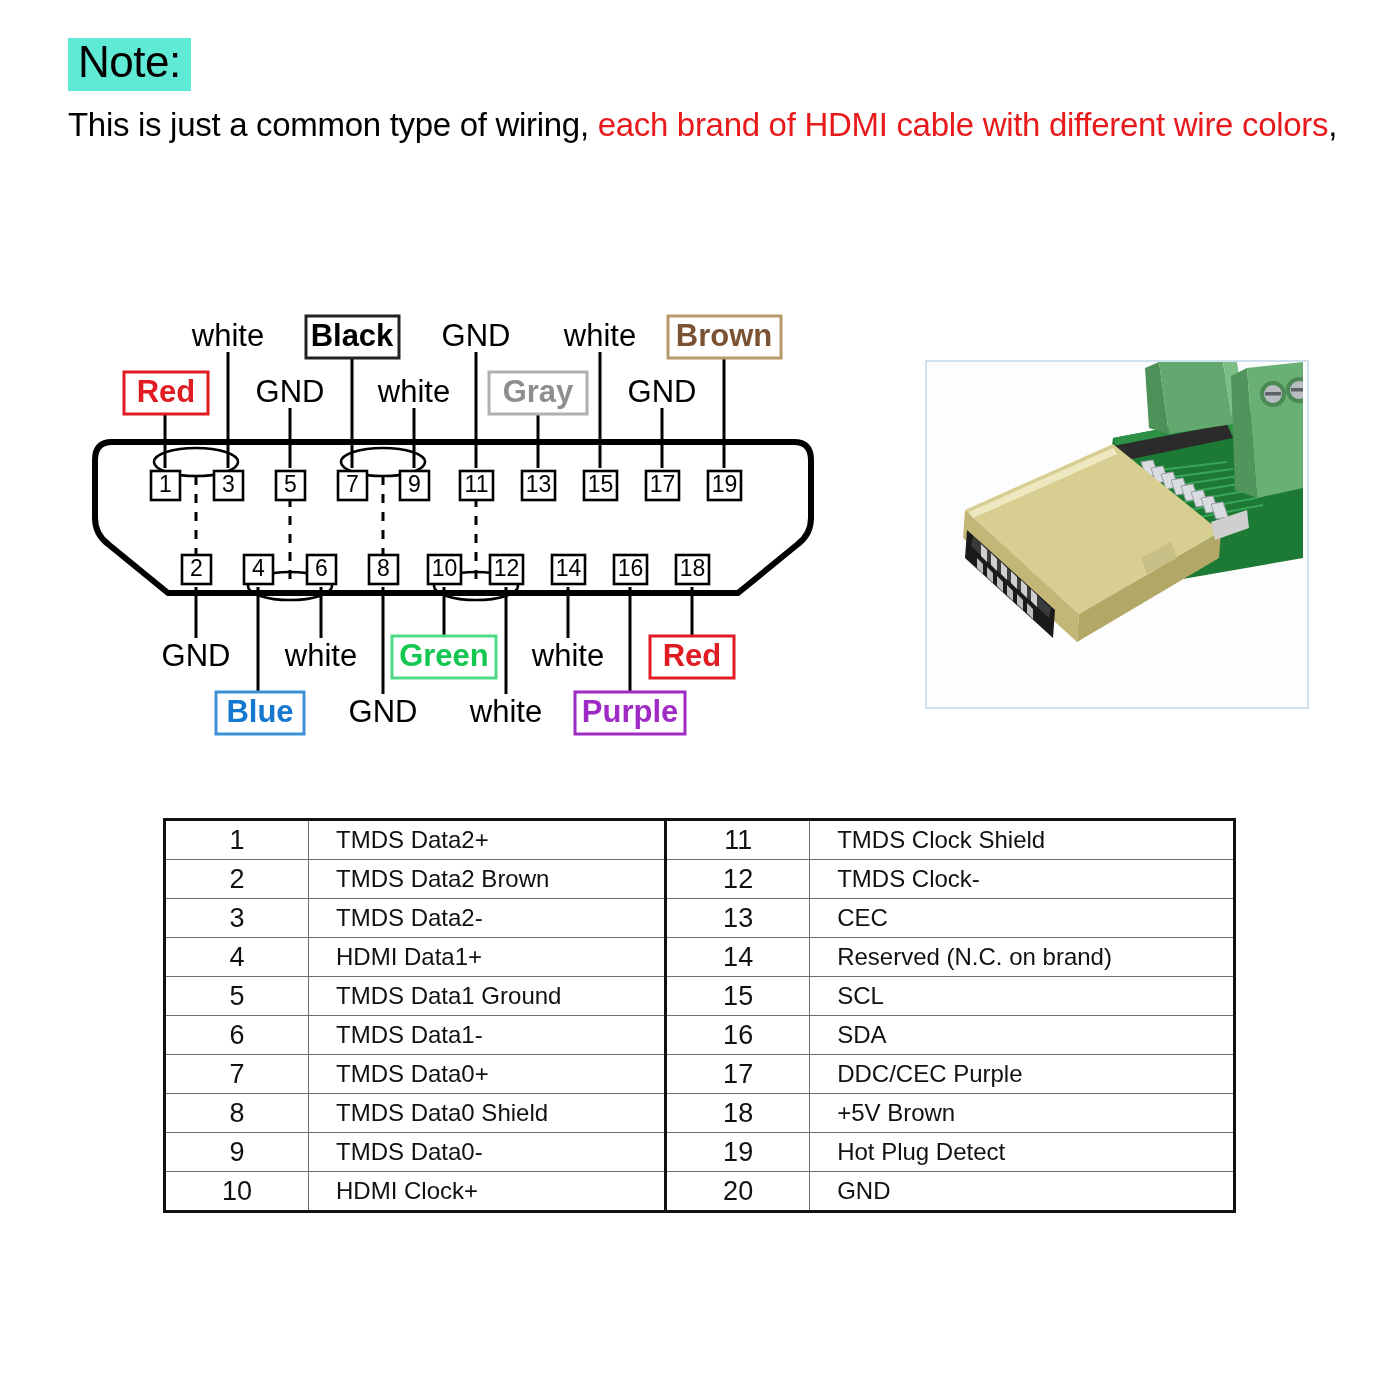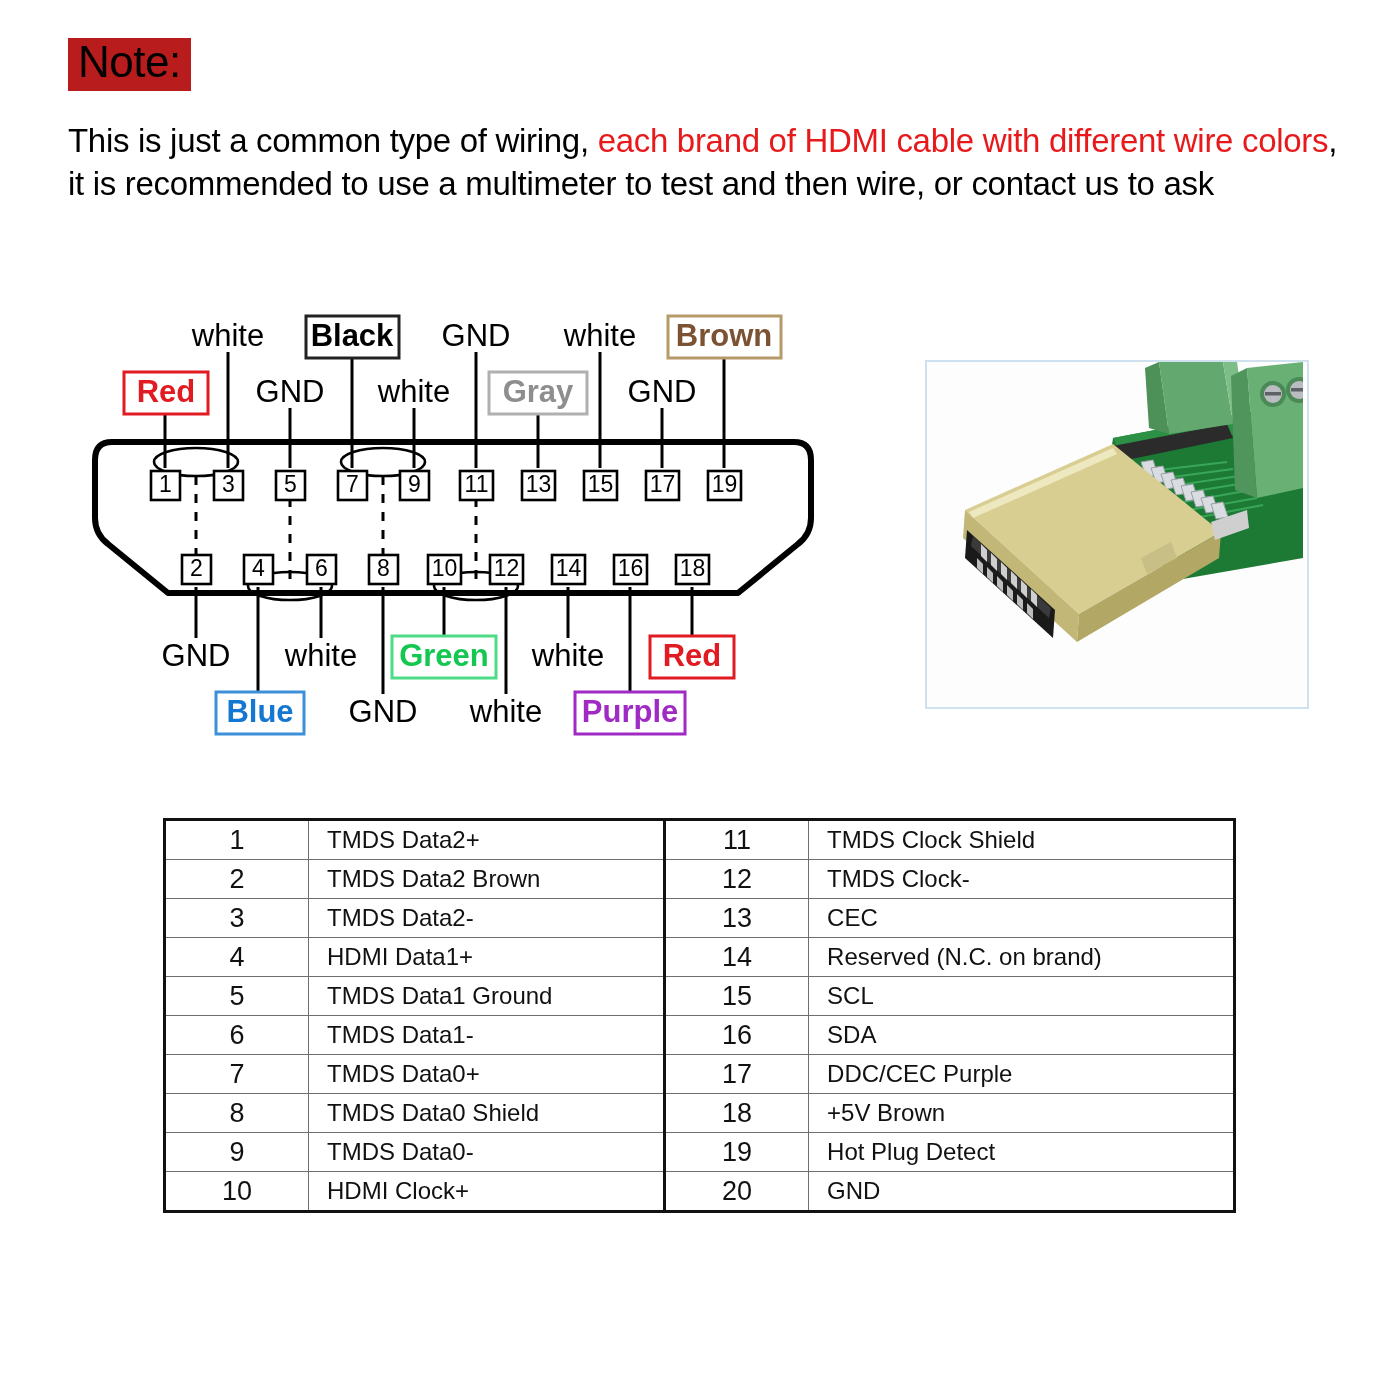--- a/index.html
+++ b/index.html
@@ -9,29 +9,29 @@
     font-family:"Liberation Sans", sans-serif;
     color:#000;
     position:relative;
     overflow:hidden;
   }
 
   
   #note-block{position:absolute;left:68px;top:38px;width:1300px;}
   #note-title{
     display:inline-block;
-    background:#b91c1c;
+    background:#5eead4;
     color:#000;
     font-size:44px;
     line-height:1.02;
     padding:2px 10px 6px 10px;
     letter-spacing:-.5px;
   }
   #note-body{
-    margin-top:28px;
+    margin-top:12px;
     font-size:33px;
     line-height:1.32;
     letter-spacing:-.3px;
     white-space:nowrap;
   }
   .redtext{color:#e8191b;}
 
   
   #diagram{position:absolute;left:0;top:290px;width:900px;height:470px;}
   #diagram svg{display:block;}
@@ -85,31 +85,30 @@
     background:#fff;
   }
   #pintable td{
     border:1px solid #6e6e6e;
     font-size:24px;
     height:38px;
     padding:0 6px;
     color:#111;
   }
   #pintable td.numcell{width:130px;text-align:center;font-size:27px;}
-  #pintable td.desccell{padding-left:18px;}
+  #pintable td.desccell{padding-left:27px;}
   #pintable td.sep{border-left:3px solid #111;}
 </style>
 </head>
 <body>
 
 <div id="note-block">
   <div id="note-title">Note:</div>
   <div id="note-body">
     <span>This is just a common type of wiring, </span><span class="redtext">each brand of HDMI cable with different wire colors</span><span>,</span><br>
-    <span>it is recommended to use a multimeter to test and then wire, or contact us to ask</span>
   </div>
 </div>
 
 <div id="diagram">
 <svg width="900" height="470" viewBox="0 0 900 470" xmlns="http://www.w3.org/2000/svg">
 
   <path class="shellpath" d="M 112 152
            Q 95 152 95 170
            L 95 228
            Q 95 244 108 254

